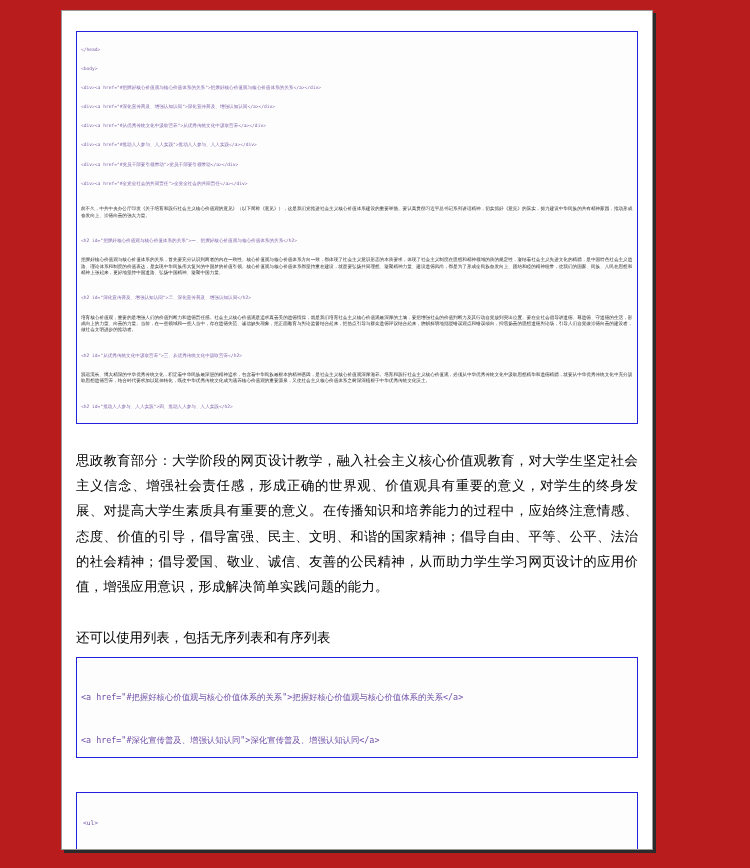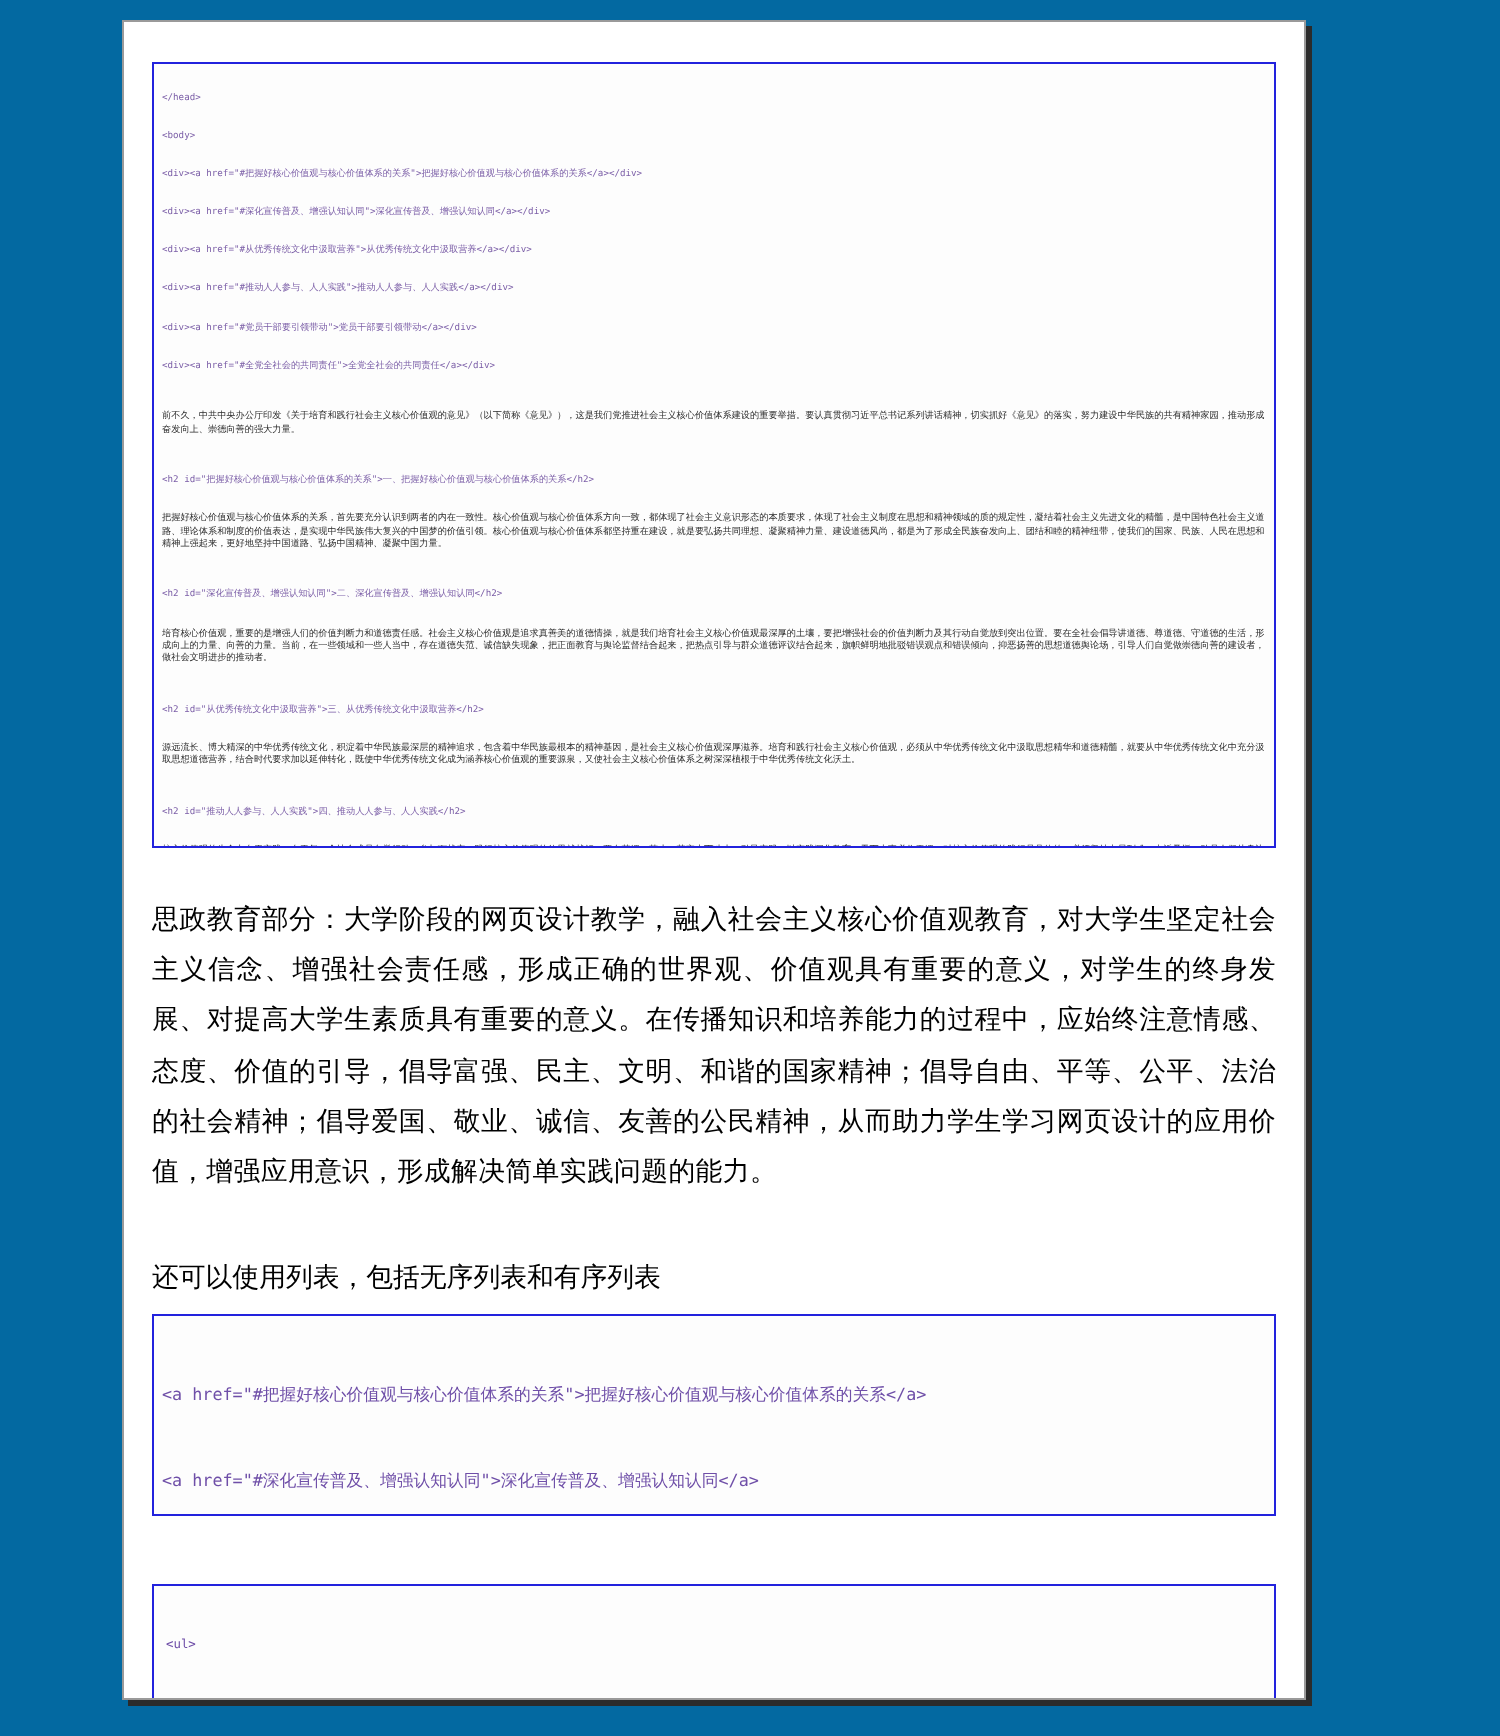--- a/index.html
+++ b/index.html
@@ -11,21 +11,21 @@
     height: 868px;
     background: #ffffff;
     font-family: "Liberation Serif", "DejaVu Serif", serif;
     overflow: hidden;
   }
 
   #viewport {
     position: relative;
     width: 750px;
     height: 868px;
-    background: #0369a1;
+    background: #b91c1c;
   }
 
   
   .page {
     position: absolute;
     left: 61px;
     top: 10px;
     width: 592px;
     height: 840px;
     background: #ffffff;
@@ -101,21 +101,21 @@
     font-size: 13.4px;
     line-height: 25.2px;
     color: #000000;
     text-align: justify;
     text-justify: inter-ideograph;
     letter-spacing: 0.2px;
     margin: 0;
   }
 
   .heading-line {
-    font-family: Liberation Serif, serif;
+    font-family: Liberation Mono, monospace;
     font-size: 13.4px;
     line-height: 20px;
     color: #000000;
     margin: 0;
   }
   .spacer-24 { height: 24px; }
   .spacer-30 { height: 30px; }
   .spacer-8  { height: 8px; }
   .spacer-34 { height: 34px; }
 </style>

